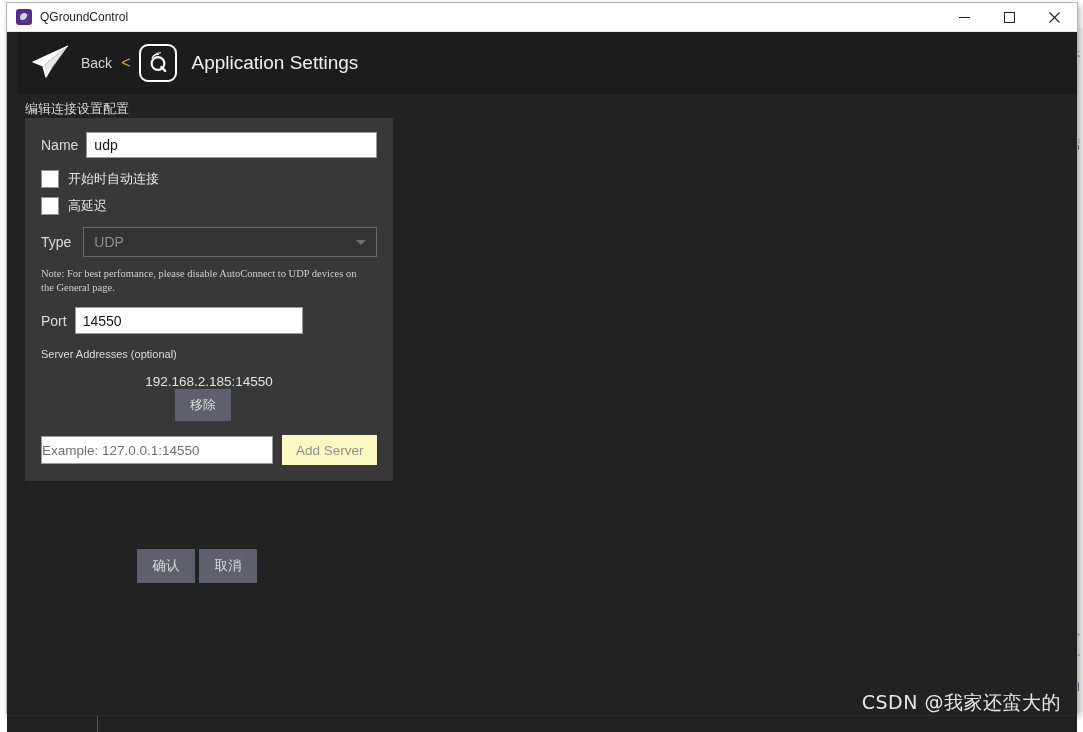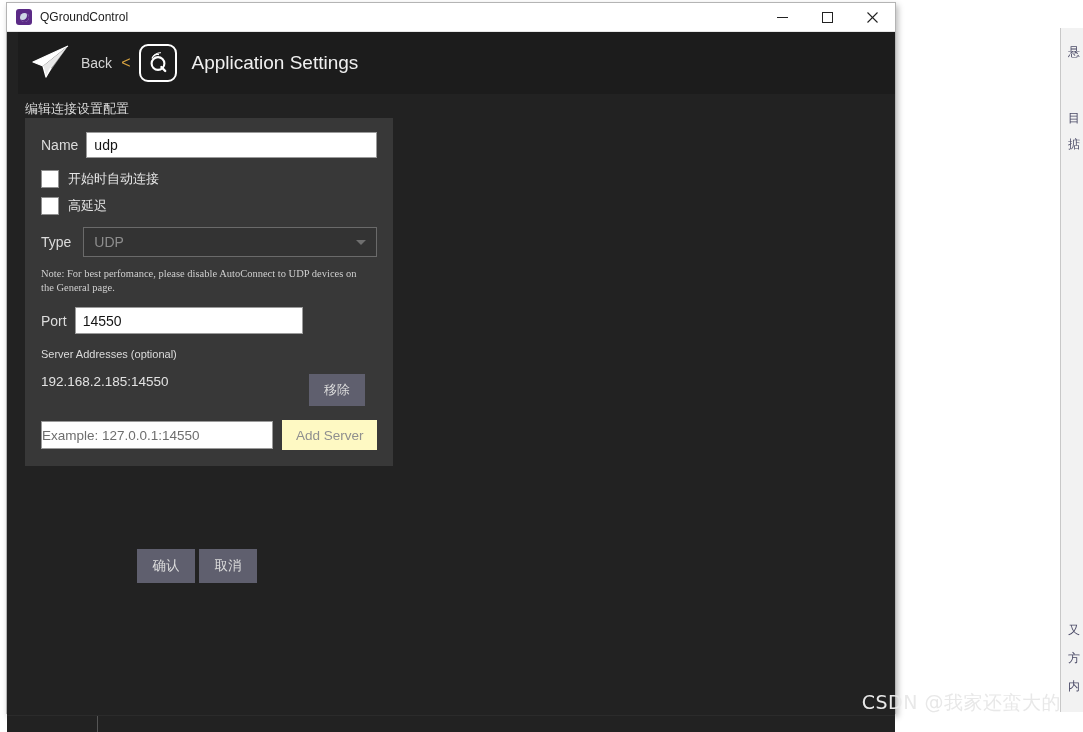--- a/index.html
+++ b/index.html
@@ -34,21 +34,21 @@
     width: 14px;
   }
   #bg-shadow-bottom {
     position: absolute; left: 0; top: 712px; width: 1083px; height: 20px;
     background: #ffffff;
   }
 
   
   #app-window {
     position: absolute; left: 6px; top: 2px;
-    width: 890px; height: 712px;
+    width: 1072px; height: 712px;
     background: #222222;
     border: 1px solid #b4b4b4;
     box-sizing: border-box;
     box-shadow: 2px 3px 6px rgba(0,0,0,0.28);
   }
 
   
   #title-bar {
     height: 28px;
     background: #ffffff;
@@ -215,22 +215,23 @@
   #port-row { margin-bottom: 14px; }
   #port-input { width: 228px; margin-left: 8px; height: 27px; }
 
   #server-heading {
     color: #dcdcdc; font-size: 11px;
     font-family: "Liberation Sans", sans-serif;
     margin-bottom: 14px;
   }
 
   #server-entry-row {
-    display: flex; 
+    display: flex; align-items: center;
     margin-bottom: 14px;
+    flex-direction: column;
   }
   #server-addr {
     color: #e2e2e2; font-size: 13.5px;
     font-family: "Liberation Sans", sans-serif;
     flex: 1;
   }
   #remove-btn {
     width: 56px; height: 32px;
     background: #5f5f6e; color: #dcdcdc;
     display: flex; align-items: center; justify-content: center;

